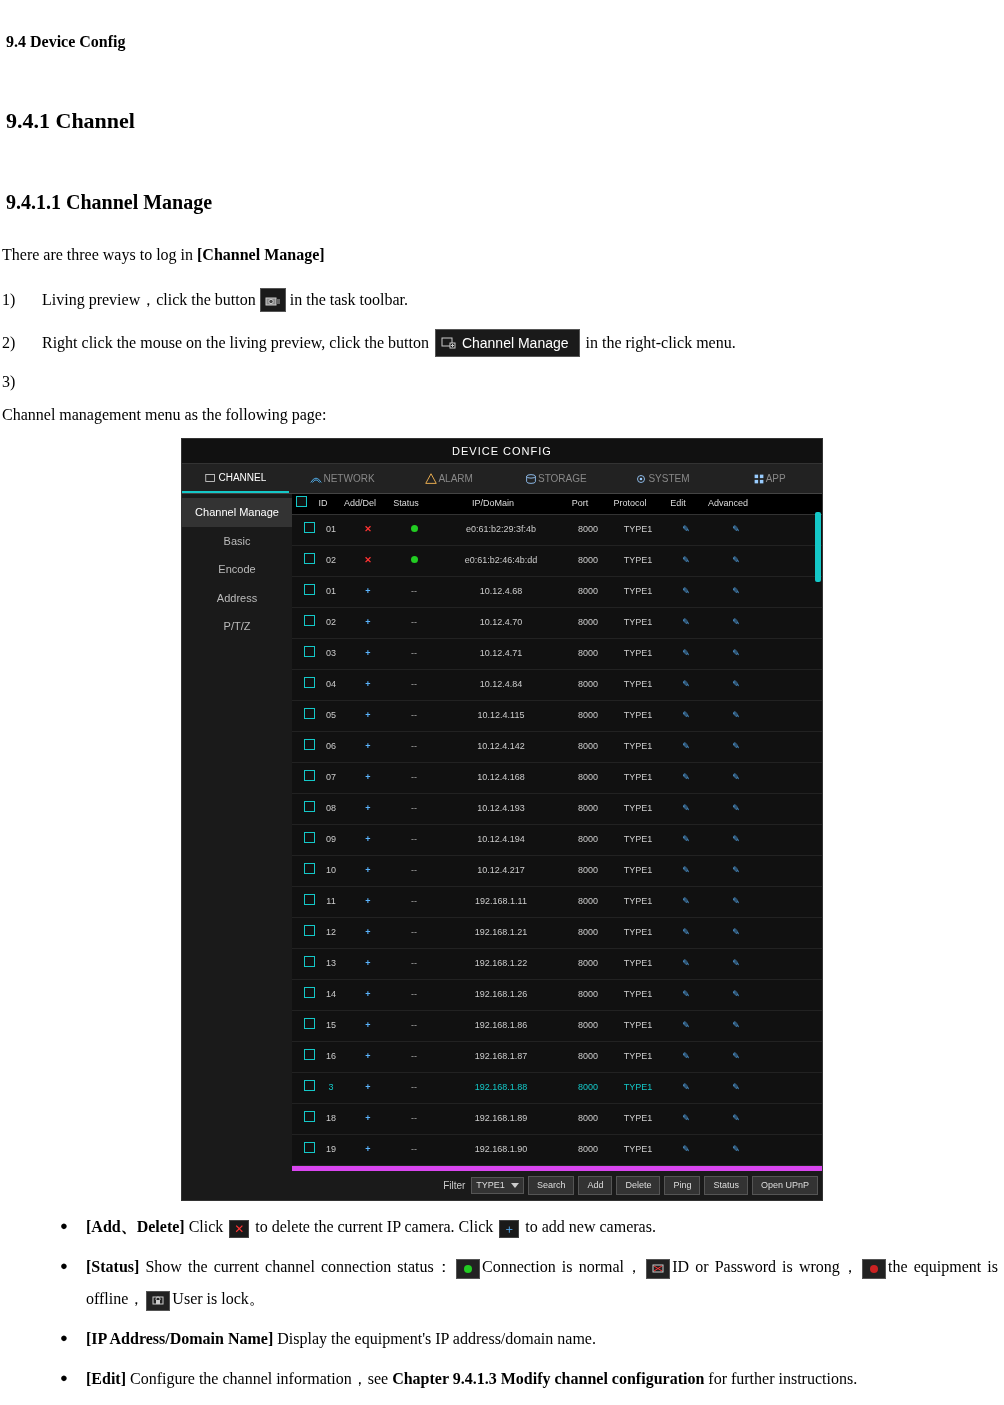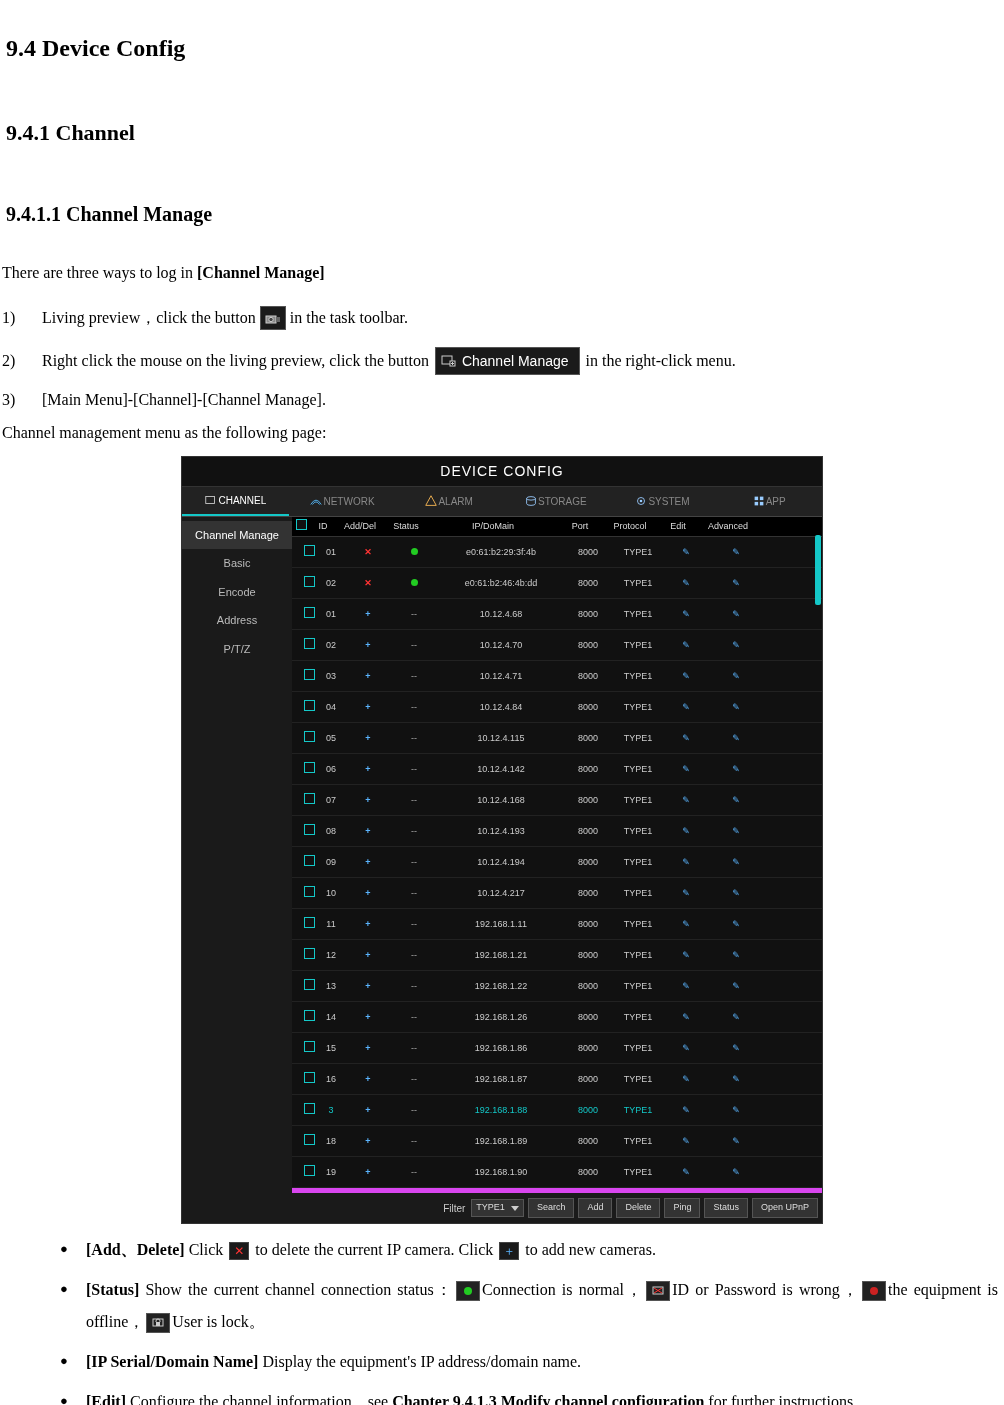--- a/index.html
+++ b/index.html
@@ -6,23 +6,23 @@
     font-family: "Times New Roman", Times, serif;
     font-size: 16px;
     color: #000;
     margin: 0;
     padding: 0 0 20px 0;
     line-height: 1.5;
     width: 1004px;
     background: #fff;
   }
   .content { padding: 0; }
-  h1 { font-size: 24px; font-weight: bold; margin: 30px 0 20px 6px; }
+  h1 { font-size: 16px; font-weight: bold; margin: 30px 0 20px 6px; }
   h2 { font-size: 22px; font-weight: bold; margin: 50px 0 20px 6px; }
-  h3 { font-size: 20px; font-weight: bold; margin: 50px 0 26px 6px; }
+  h3 { font-size: 20px; font-weight: bold; margin: 50px 0 20px 6px; }
   p { margin: 10px 6px 10px 2px; line-height: 2.2; text-align: justify; }
   .ol-item { margin: 8px 6px 8px 2px; line-height: 2.2; display:flex; align-items:center; gap:0; }
   .ol-num { display:inline-block; width:40px; }
   .inline-icon {
     display: inline-flex; align-items:center; justify-content:center;
     width: 24px; height: 22px;
     background: #1a1a1a; color:#fff;
     vertical-align: middle; margin: 0 4px;
     font-size:14px; font-weight:bold;
     border:1px solid #555;
@@ -35,21 +35,21 @@
     vertical-align:middle; gap:6px;
     border:1px solid #555;
   }
   .figure { text-align:center; margin: 10px auto; }
   .device-config {
     width: 640px; margin: 0 auto;
     background:#1a1a1a; color:#ccc;
     font-family: Arial, sans-serif; font-size:10px;
     border:1px solid #333;
   }
-  .dc-title { background:#111; color:#fff; text-align:center; padding:4px 0; font-size:14px; letter-spacing:1px; border-bottom:1px solid #333;}
+  .dc-title { background:#111; color:#fff; text-align:center; padding:4px 0; font-size:11px; letter-spacing:1px; border-bottom:1px solid #333;}
   .dc-toptabs { display:flex; background:#222; border-bottom:1px solid #444;}
   .dc-toptab { flex:1; text-align:center; padding:6px 0; color:#888; display:flex; align-items:center; justify-content:center; gap:0;}
   .dc-toptab.active { color:#fff; border-bottom:2px solid #14c8c8;}
   .dc-toptab svg { width:14px; height:14px; }
   .dc-body { display:flex; }
   .dc-sidebar { width:110px; background:#1a1a1a; padding-top:4px;}
   .dc-side-item { padding:6px 10px; color:#bbb; font-size:11px;}
   .dc-side-item.active { background:#333; color:#fff;}
   .dc-main { flex:1; background:#111; position:relative;}
   .dc-table-head, .dc-row { display:flex; align-items:center; font-size:9px;}
@@ -131,21 +131,20 @@
           <line x1="12.5" y1="8" x2="12.5" y2="11" stroke="#ccc"></line>
           <line x1="11" y1="9.5" x2="14" y2="9.5" stroke="#ccc"></line>
         </svg>
       <span>Channel Manage</span>
     </span>
     <span> in the right-click menu.</span>
   </div>
 
   <div class="ol-item" style="line-height:1.6;">
     <span class="ol-num">3)</span>
-    <span>[Main Menu]-[Channel]-[Channel Manage].</span>
   </div>
 
   <p style="line-height:1.6; margin-top:2px;">Channel management menu as the following page:</p>
 
   <div class="figure">
     <div class="device-config">
       <div class="dc-title">DEVICE CONFIG</div>
       <div class="dc-toptabs" id="toptabs">
           <div class="dc-toptab active">
             <svg viewBox="0 0 16 16">
@@ -484,19 +483,19 @@
           </svg>
         </span><span>the equipment is offline，</span><span class="status-ico">
           <svg width="14" height="12">
             <rect x="2" y="2" width="10" height="7" fill="none" stroke="#ccc"></rect>
             <rect x="5" y="5" width="4" height="4" fill="#ccc"></rect>
             <path d="M5 5 v-1 a2 2 0 0 1 4 0 v1" fill="none" stroke="#ccc"></path>
           </svg>
         </span><span>User is lock。</span>
     </li>
     <li>
-      <span class="bold">[IP Serial/Domain Name] </span><span>Display the equipment's IP address/domain name.</span>
+      <span class="bold">[IP Address/Domain Name] </span><span>Display the equipment's IP address/domain name.</span>
     </li>
     <li>
       <span class="bold">[Edit] </span><span>Configure the channel information，see </span><span class="bold">Chapter 9.4.1.3 Modify channel configuration </span><span>for further instructions.</span>
     </li>
   </ul>
 </div>
 
 </body></html>

